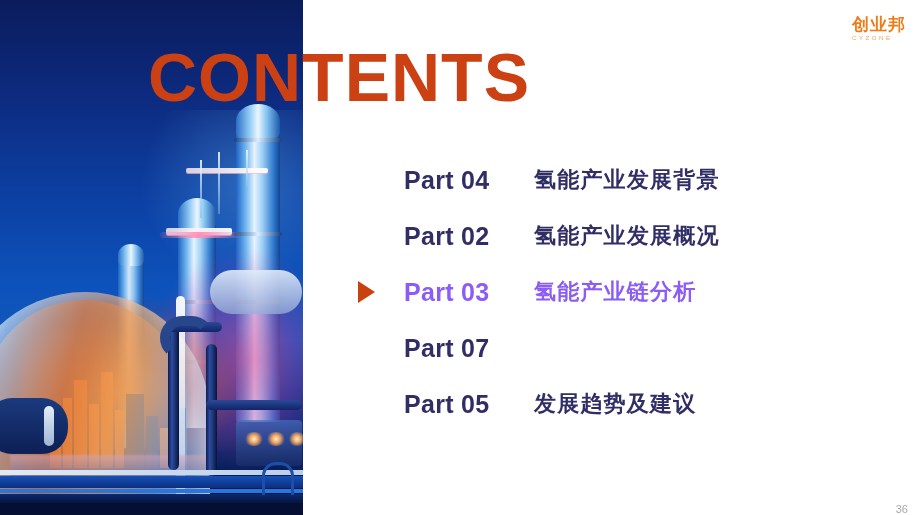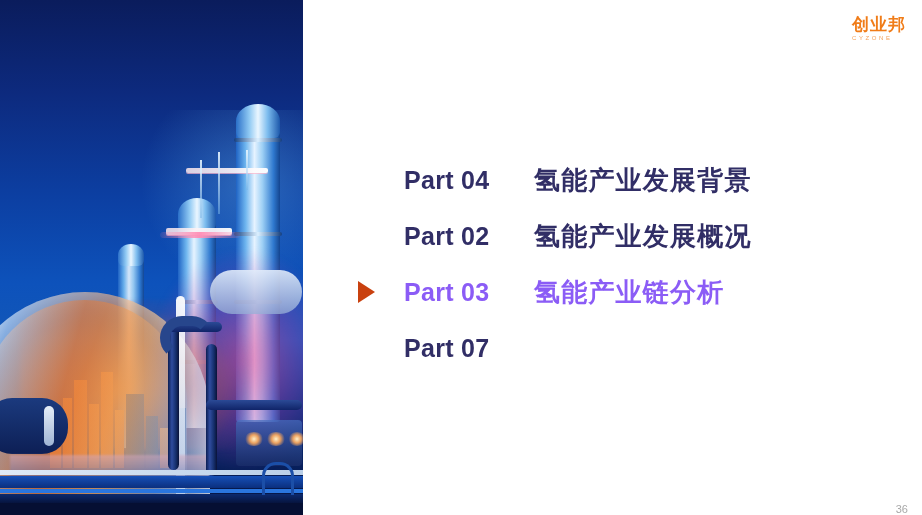--- a/index.html
+++ b/index.html
@@ -77,21 +77,21 @@
 
   
   .toc{position:absolute;left:352px;top:152px;width:540px;}
   .row{position:relative;height:56px;display:flex;align-items:center;}
   .marker{width:52px;display:flex;align-items:center;justify-content:flex-start;}
   .tri{width:0;height:0;border-left:17px solid #c9410f;border-top:11px solid transparent;
        border-bottom:11px solid transparent;margin-left:6px;}
   .tri.hidden{visibility:hidden;}
   .part{font-size:25px;font-weight:bold;color:#312e66;letter-spacing:.3px;width:108px;
         font-family:"Liberation Sans",sans-serif;}
-  .ttl{font-size:26px;font-weight:bold;color:#312e66;letter-spacing:1.2px;margin-left:22px;
+  .ttl{font-size:22px;font-weight:bold;color:#312e66;letter-spacing:1.2px;margin-left:22px;
        font-family:"DejaVu Sans","Liberation Sans",sans-serif;}
   .row.active .part,.row.active .ttl{color:#8b5cf6;}
 
   
   .pageno{position:absolute;right:14px;bottom:0;font-size:11px;color:#a8a8a8;
           font-family:"Liberation Sans",sans-serif;}
 </style>
 </head>
 <body>
 
@@ -166,20 +166,21 @@
 
     <div class="band" style="top:470px;height:5px;background:linear-gradient(90deg,#dfeaf7,#b9cfe8);"></div>
     <div class="band" style="top:476px;height:12px;background:linear-gradient(180deg,#1650b8,#0b2f7e);"></div>
     <div class="band" style="top:489px;height:4px;background:#2a76df;"></div>
     <div class="band" style="top:494px;height:9px;background:linear-gradient(180deg,#0c2a6e,#06143f);"></div>
     <div class="band" style="top:503px;height:12px;background:#050f33;"></div>
     <div style="position:absolute;left:262px;top:462px;width:26px;height:30px;border:3px solid #1b4fa8;
          border-bottom:none;border-radius:14px 14px 0 0;"></div>
   </div>
 
+  <div class="title">CONTENTS</div>
 
   <div class="logo">
     <div class="logo-cn">创业邦</div>
     <div class="logo-en">CYZONE</div>
   </div>
 
   <div class="toc">
 
     <div class="row">
       <div class="marker">
@@ -205,18 +206,25 @@
       <div class="ttl">氢能产业链分析</div>
     </div>
 
     <div class="row">
       <div class="marker">
         <div class="tri hidden"></div>
       </div>
       <div class="part">Part 07</div>
     </div>
 
+    <div class="row">
+      <div class="marker">
+        <div class="tri hidden"></div>
+      </div>
+      <div class="part">Part 05</div>
+      <div class="ttl">发展趋势及建议</div>
+    </div>
 
   </div>
 
   <div class="pageno">36</div>
 
 </div>
 
 </body></html>

